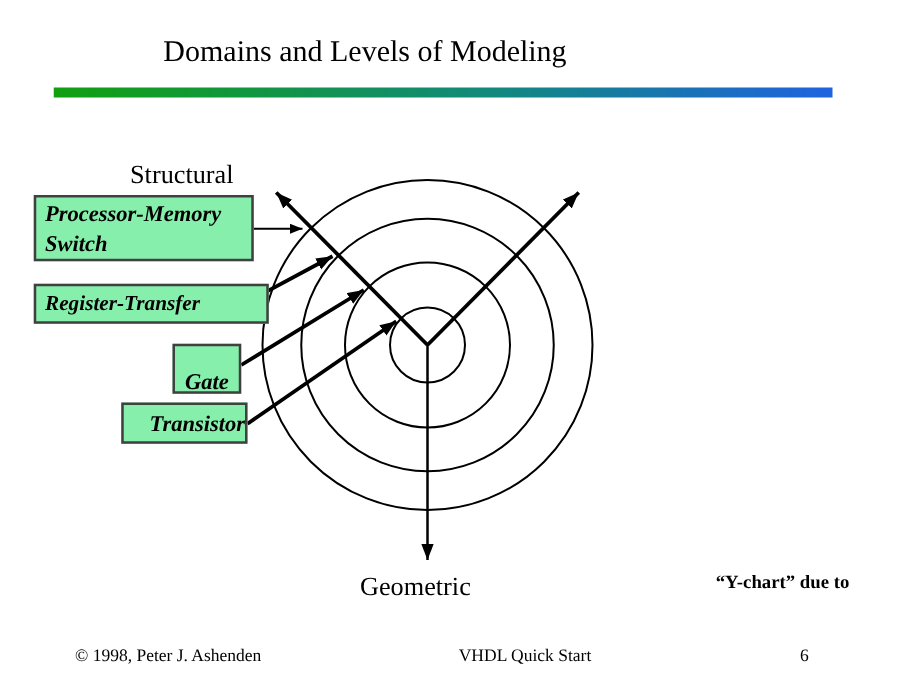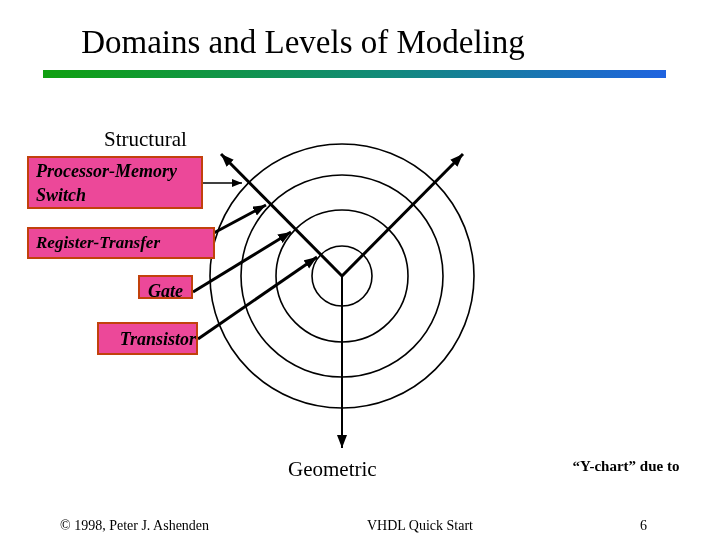--- a/index.html
+++ b/index.html
@@ -2,43 +2,43 @@
 <html><head>
 <meta charset="utf-8">
 <style>
   html,body { margin:0; padding:0; background:#ffffff; }
   .slide {
     position:relative; width:720px; height:540px;
     background:#ffffff; overflow:hidden;
     font-family:"Liberation Serif","DejaVu Serif",serif; color:#000;
   }
   .title {
-    position:absolute; top:24px; left:11px; width:584px;
-    text-align:center; font-size:33px; line-height:36px; color:#000;
+    position:absolute; top:24px; left:0; width:584px;
+    text-align:center; font-size:24px; line-height:36px; color:#000;
     white-space:nowrap;
   }
   .accent-bar {
     position:absolute; left:43px; top:70px; width:623px; height:8px;
     background:linear-gradient(90deg,#10A010,#128A7A 55%,#1F63E0);
   }
   .diagram-svg { position:absolute; left:0; top:0; }
   .axis-label {
     position:absolute; font-size:21px; white-space:nowrap; color:#000;
   }
   .axis-structural { left:104px; top:127px; }
   .axis-functional { left:472px; top:127px; }
   .axis-geometric  { left:288px; top:457px; }
   .level-box {
-    position:absolute; border:2px solid #c2410c; background:#ec4899;
+    position:absolute; border:2px solid #404040; background:#86efac;
     font-weight:bold; font-style:italic; font-size:18px; line-height:24px;
     white-space:nowrap; box-sizing:border-box;
   }
   .box-pm { left:27px; top:156px; width:176px; height:53px; padding:1px 0 0 7px; }
   .box-rt { left:27px; top:227px; width:188px; height:32px; padding:2px 0 0 7px; font-size:17px; }
-  .box-gate { left:138px; top:275px; width:55px; height:24px; padding-top:2px; text-align:center; }
+  .box-gate { left:138px; top:275px; width:55px; height:40px; padding-top:16px; text-align:center; }
   .box-tr { left:97px; top:322px; width:101px; height:33px; padding-top:3px; text-align:right; }
   .note {
     position:absolute; left:558px; top:457px; width:136px;
     text-align:center; font-weight:bold; font-size:15px; line-height:19px;
   }
   .footer {
     position:absolute; left:0; top:518px; width:720px; font-size:14px; color:#000;
   }
   .footer-copyright { position:absolute; left:60px; top:0; white-space:nowrap; }
   .footer-center { position:absolute; left:420px; top:0; transform:translateX(-50%); white-space:nowrap; }

